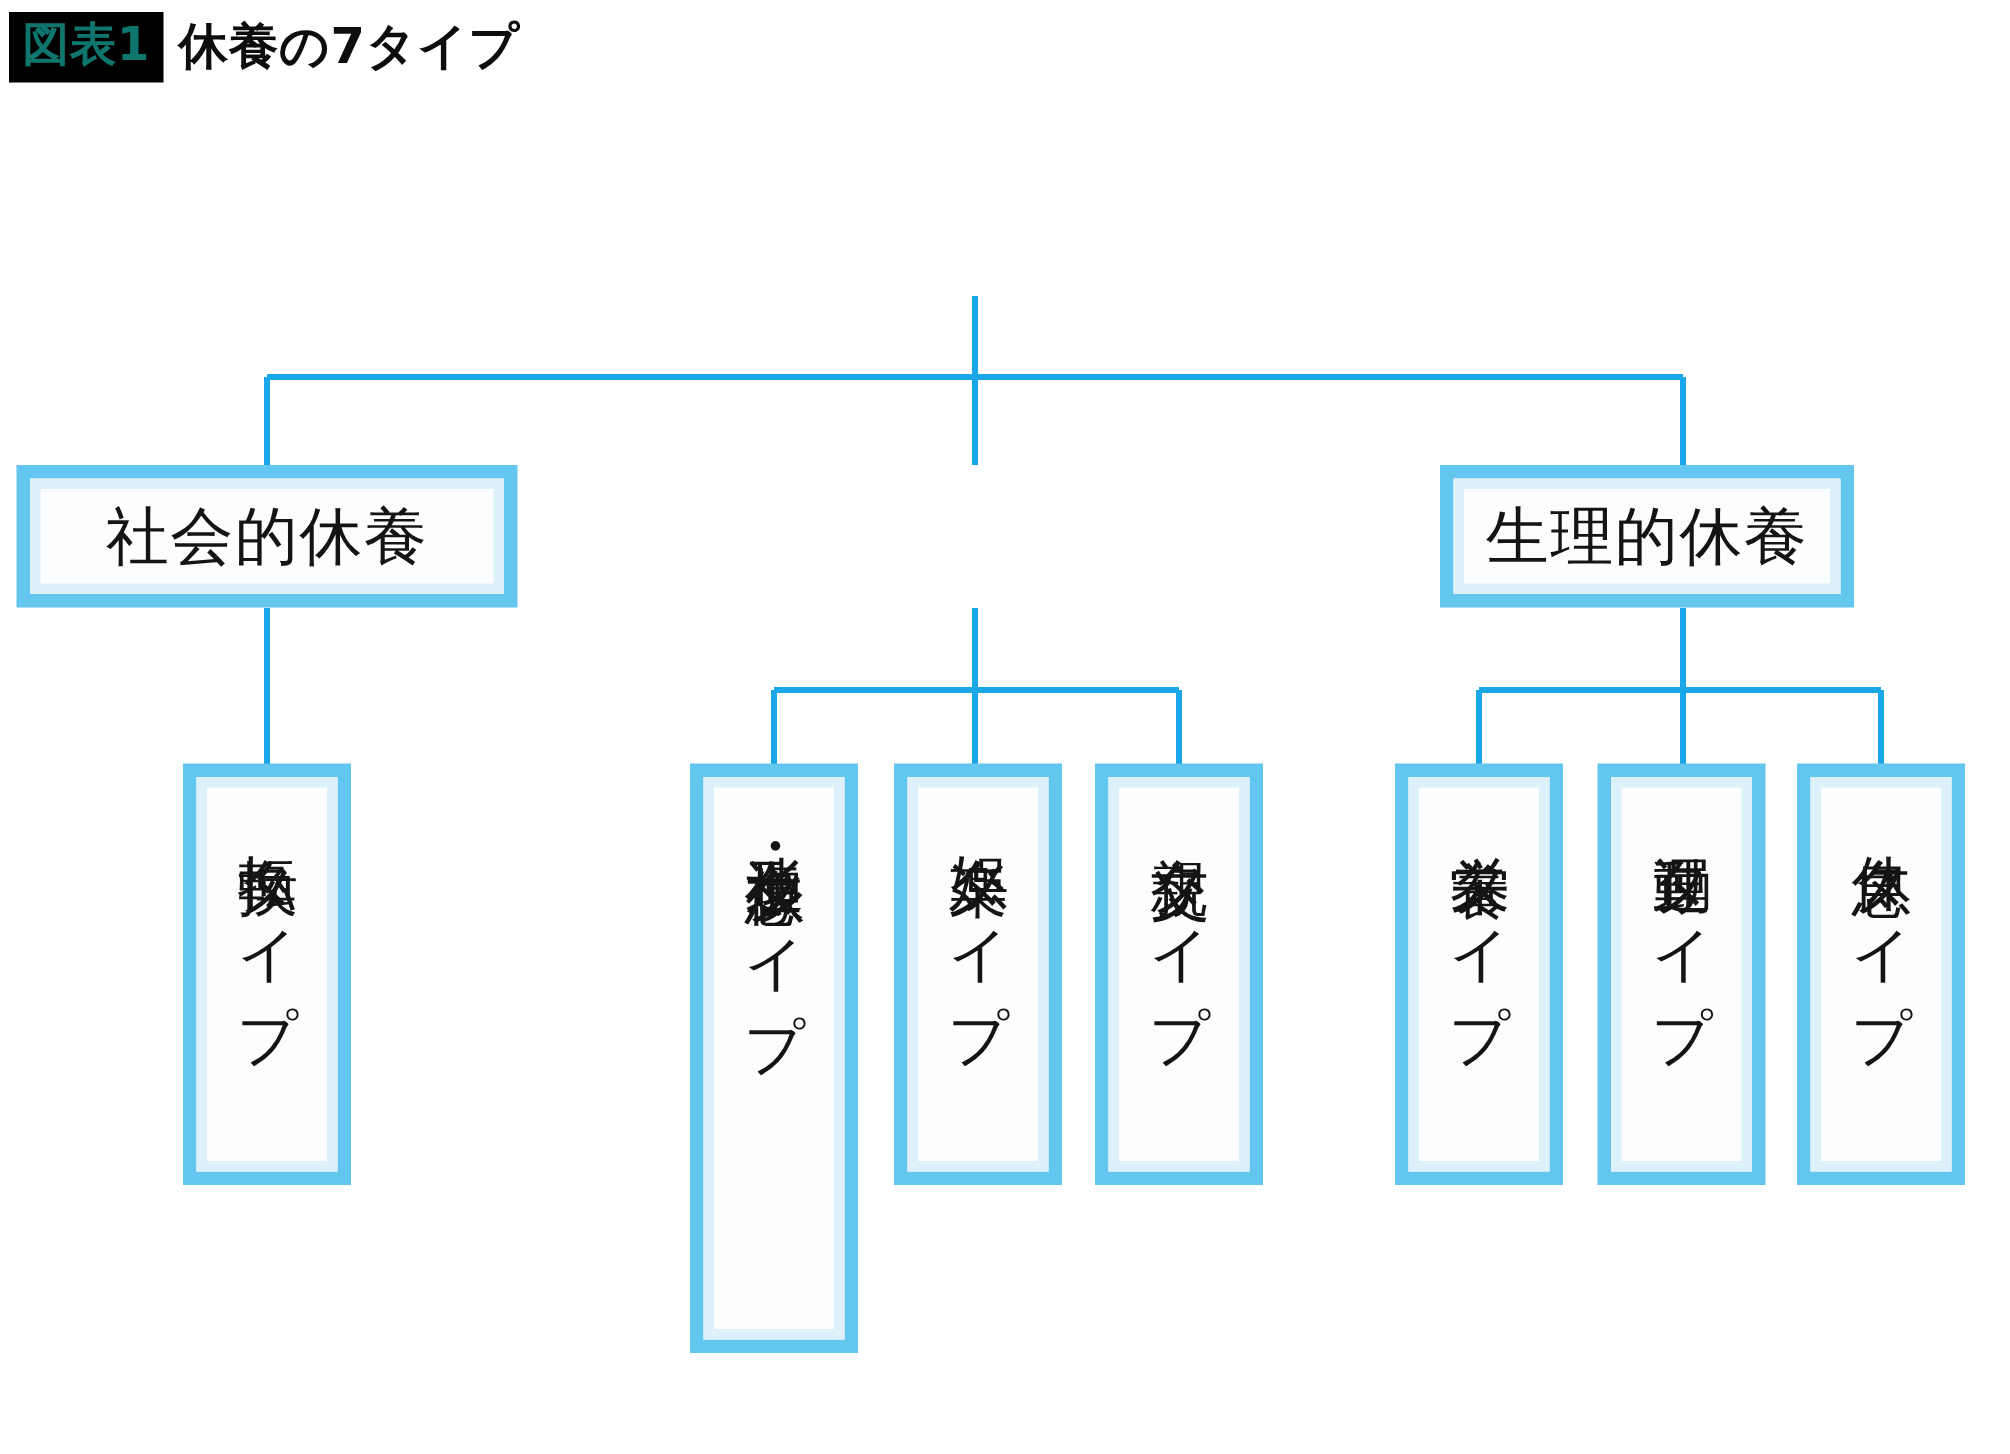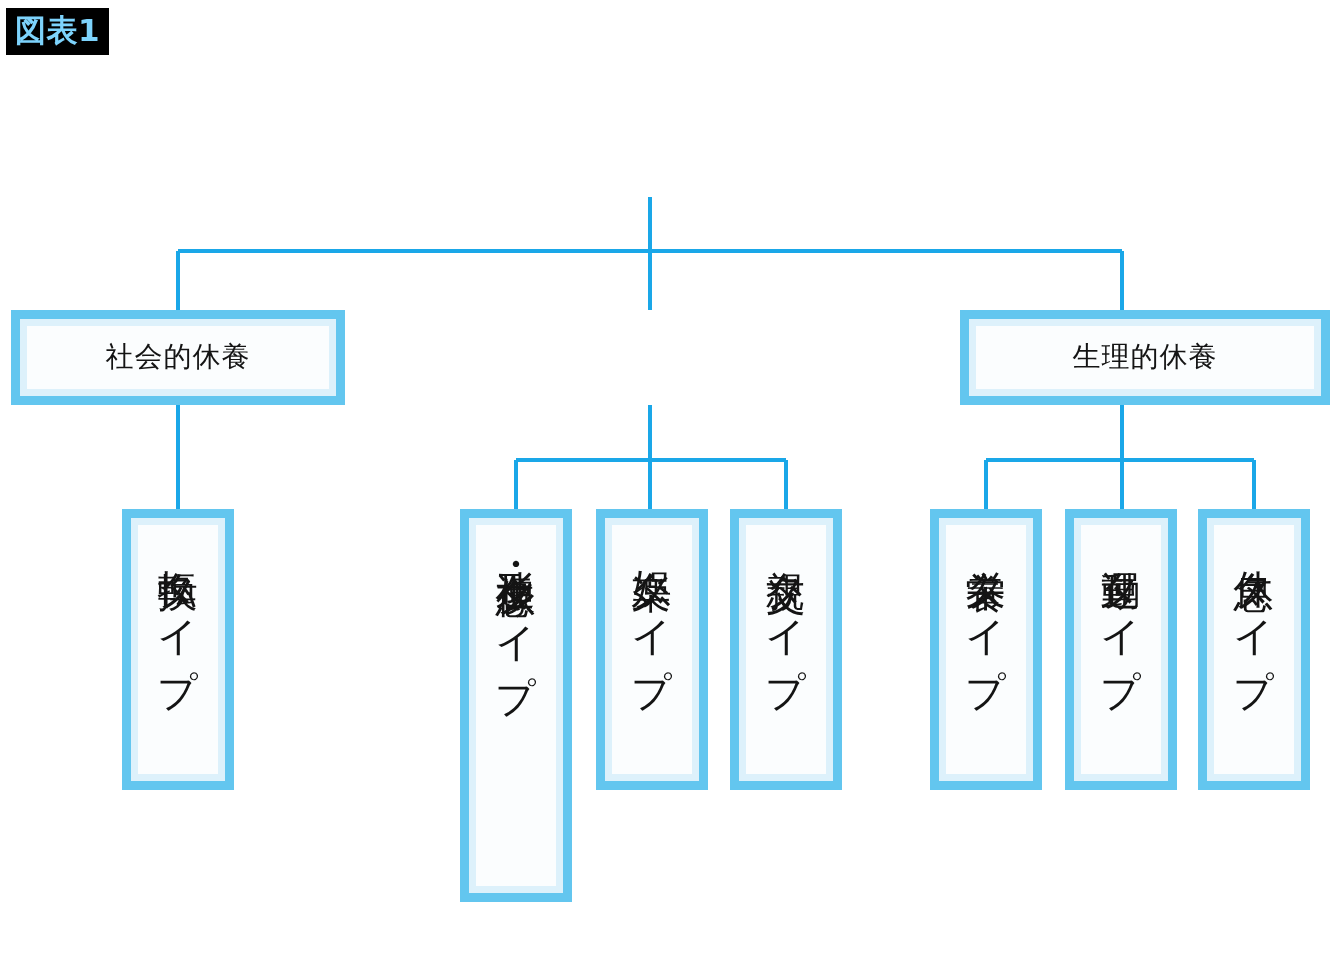--- a/index.html
+++ b/index.html
@@ -21,21 +21,21 @@
     position: absolute;
     left: 6px;
     top: 8px;
     display: flex;
     align-items: center;
     gap: 10px;
     white-space: nowrap;
   }
   .title-badge {
     background: #000000;
-    color: #7dd3fc;
+    color: #0f766e;
     font-size: 31px;
     font-weight: 700;
     line-height: 1;
     padding: 7px 9px 9px 9px;
     letter-spacing: 0.5px;
   }
   .title-text {
     font-size: 33px;
     font-weight: 700;
     color: #0d0d0d;
@@ -80,21 +80,21 @@
   }
   .node .label {
     color: #141414;
     font-weight: 400;
     text-align: center;
     line-height: 1.08;
   }
 
   
   .node.horiz .label {
-    font-size: 28px;
+    font-size: 42px;
     letter-spacing: 1px;
     white-space: nowrap;
   }
   .node.root .label {
     font-size: 37px;
   }
 
   
   .node.vert .inner {
     align-items: flex-start;
@@ -107,20 +107,21 @@
     line-height: 1.0;
     letter-spacing: 2px;
     height: auto;
   }
 </style>
 </head>
 <body>
 
 <div class="title-row">
   <span class="title-badge">図表1</span>
+  <span class="title-text">休養の7タイプ</span>
 </div>
 
 <div class="diagram">
 
   <svg class="connectors" viewBox="0 0 1340 969" width="1340" height="969" xmlns="http://www.w3.org/2000/svg">
     <g stroke="#1aa7e8" stroke-width="4" fill="none" shape-rendering="crispEdges">
 
       <line x1="650" y1="197" x2="650" y2="251"></line>
 
       <line x1="178" y1="251" x2="1122" y2="251"></line>
@@ -144,21 +145,21 @@
   </svg>
 
 
   <div class="node horiz" style="left:11px; top:310px; width:334px; height:95px;">
     <div class="inner">
       <span class="label">社会的休養</span>
     </div>
   </div>
 
 
-  <div class="node horiz" style="left:960px; top:310px; width:370px; height:95px;">
+  <div class="node horiz" style="left:960px; top:310px; width:276px; height:95px;">
     <div class="inner">
       <span class="label">生理的休養</span>
     </div>
   </div>
 
   <div class="node vert" style="left:122px; top:509px; width:112px; height:281px;">
     <div class="inner">
       <span class="label">転換タイプ</span>
     </div>
   </div>

